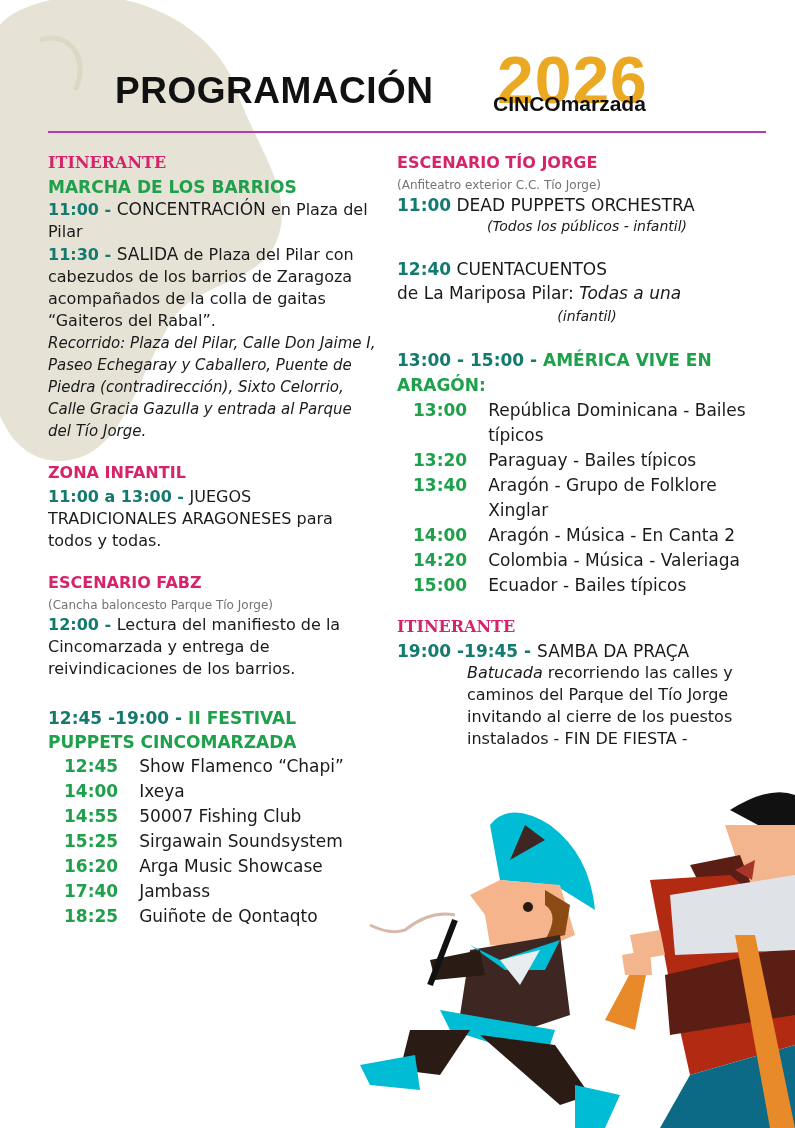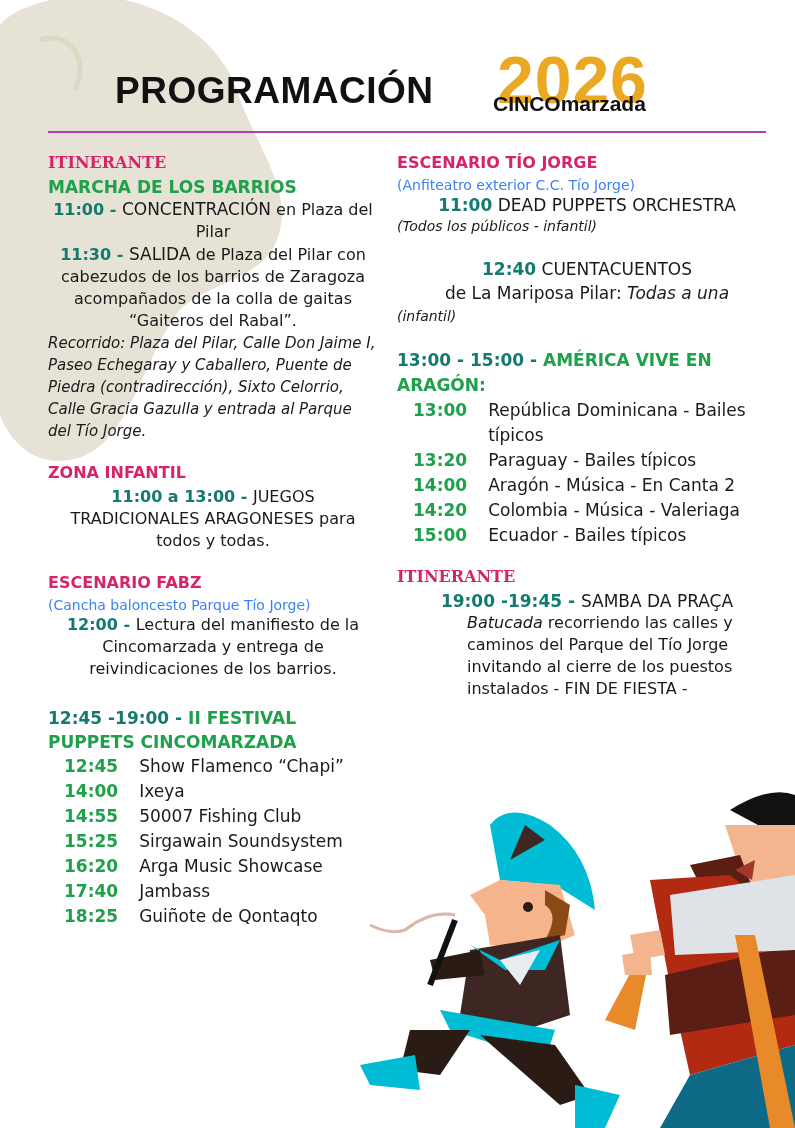--- a/index.html
+++ b/index.html
@@ -9,25 +9,25 @@
   .title-main { position:absolute; left:0; top:18px; font-family:"Liberation Sans", sans-serif; font-weight:900; font-size:37px; letter-spacing:0.5px; color:#111; }
   .title-year { position:absolute; left:382px; top:-10px; font-family:"Liberation Sans", sans-serif; font-weight:900; font-size:66px; color:#eaa823; letter-spacing:1px; }
   .title-brand { position:absolute; left:378px; top:40px; font-family:"Liberation Sans", sans-serif; font-weight:900; font-size:21px; color:#111; }
   .rule { position:absolute; left:48px; top:131px; width:718px; height:2px; background:#b43ab8; }
   .col { position:absolute; top:150px; }
   .col-left { left:48px; width:330px; }
   .col-right { left:397px; width:380px; }
   .sec-title { font-family:"DejaVu Serif", serif; font-weight:bold; color:#d6246b; font-size:16px; line-height:26px; }
   .sec-title.sans { font-family:"DejaVu Sans", sans-serif; }
   .sub-green { color:#1fa04a; font-weight:bold; font-size:17px; line-height:22px; }
-  .sub-mag { color:#3b82f6; font-size:14px; line-height:18px; }
-  .p { font-size:16px; line-height:22px;text-align:center; }
+  .sub-mag { color:#737373; font-size:12px; line-height:18px; }
+  .p { font-size:16px; line-height:22px; }
   .t-teal { color:#127a6e; font-weight:bold; }
   .ital { font-style:italic; font-size:15px; line-height:22px; }
-  .small-ital { font-style:italic; font-size:14px; line-height:20px; }
+  .small-ital { font-style:italic; font-size:14px; line-height:20px;text-align:center; }
   .gap { height:18px; }
   .list { padding-left:16px; }
   .list .row { font-size:17px; line-height:25px; display:flex; }
   .list .row .tm { color:#1fa04a; font-weight:bold; margin-right:21px; flex:none; }
   .indent-block { padding-left:70px; font-size:16px; line-height:22px; }
   .illus { position:absolute; left:360px; top:785px; width:435px; height:343px; }
 </style>
 </head>
 <body>
 
@@ -131,20 +131,24 @@
       <span class="t-teal">13:00 - 15:00 - </span><span>AMÉRICA VIVE EN ARAGÓN:</span>
     </div>
     <div class="list">
       <div class="row">
           <span class="tm">13:00</span>
           <span>República Dominicana - Bailes típicos</span>
         </div>
       <div class="row">
           <span class="tm">13:20</span>
           <span>Paraguay - Bailes típicos</span>
+        </div>
+      <div class="row">
+          <span class="tm">13:40</span>
+          <span>Aragón - Grupo de Folklore Xinglar</span>
         </div>
       <div class="row">
           <span class="tm">14:00</span>
           <span>Aragón - Música - En Canta 2</span>
         </div>
       <div class="row">
           <span class="tm">14:20</span>
           <span>Colombia - Música - Valeriaga</span>
         </div>
       <div class="row">

